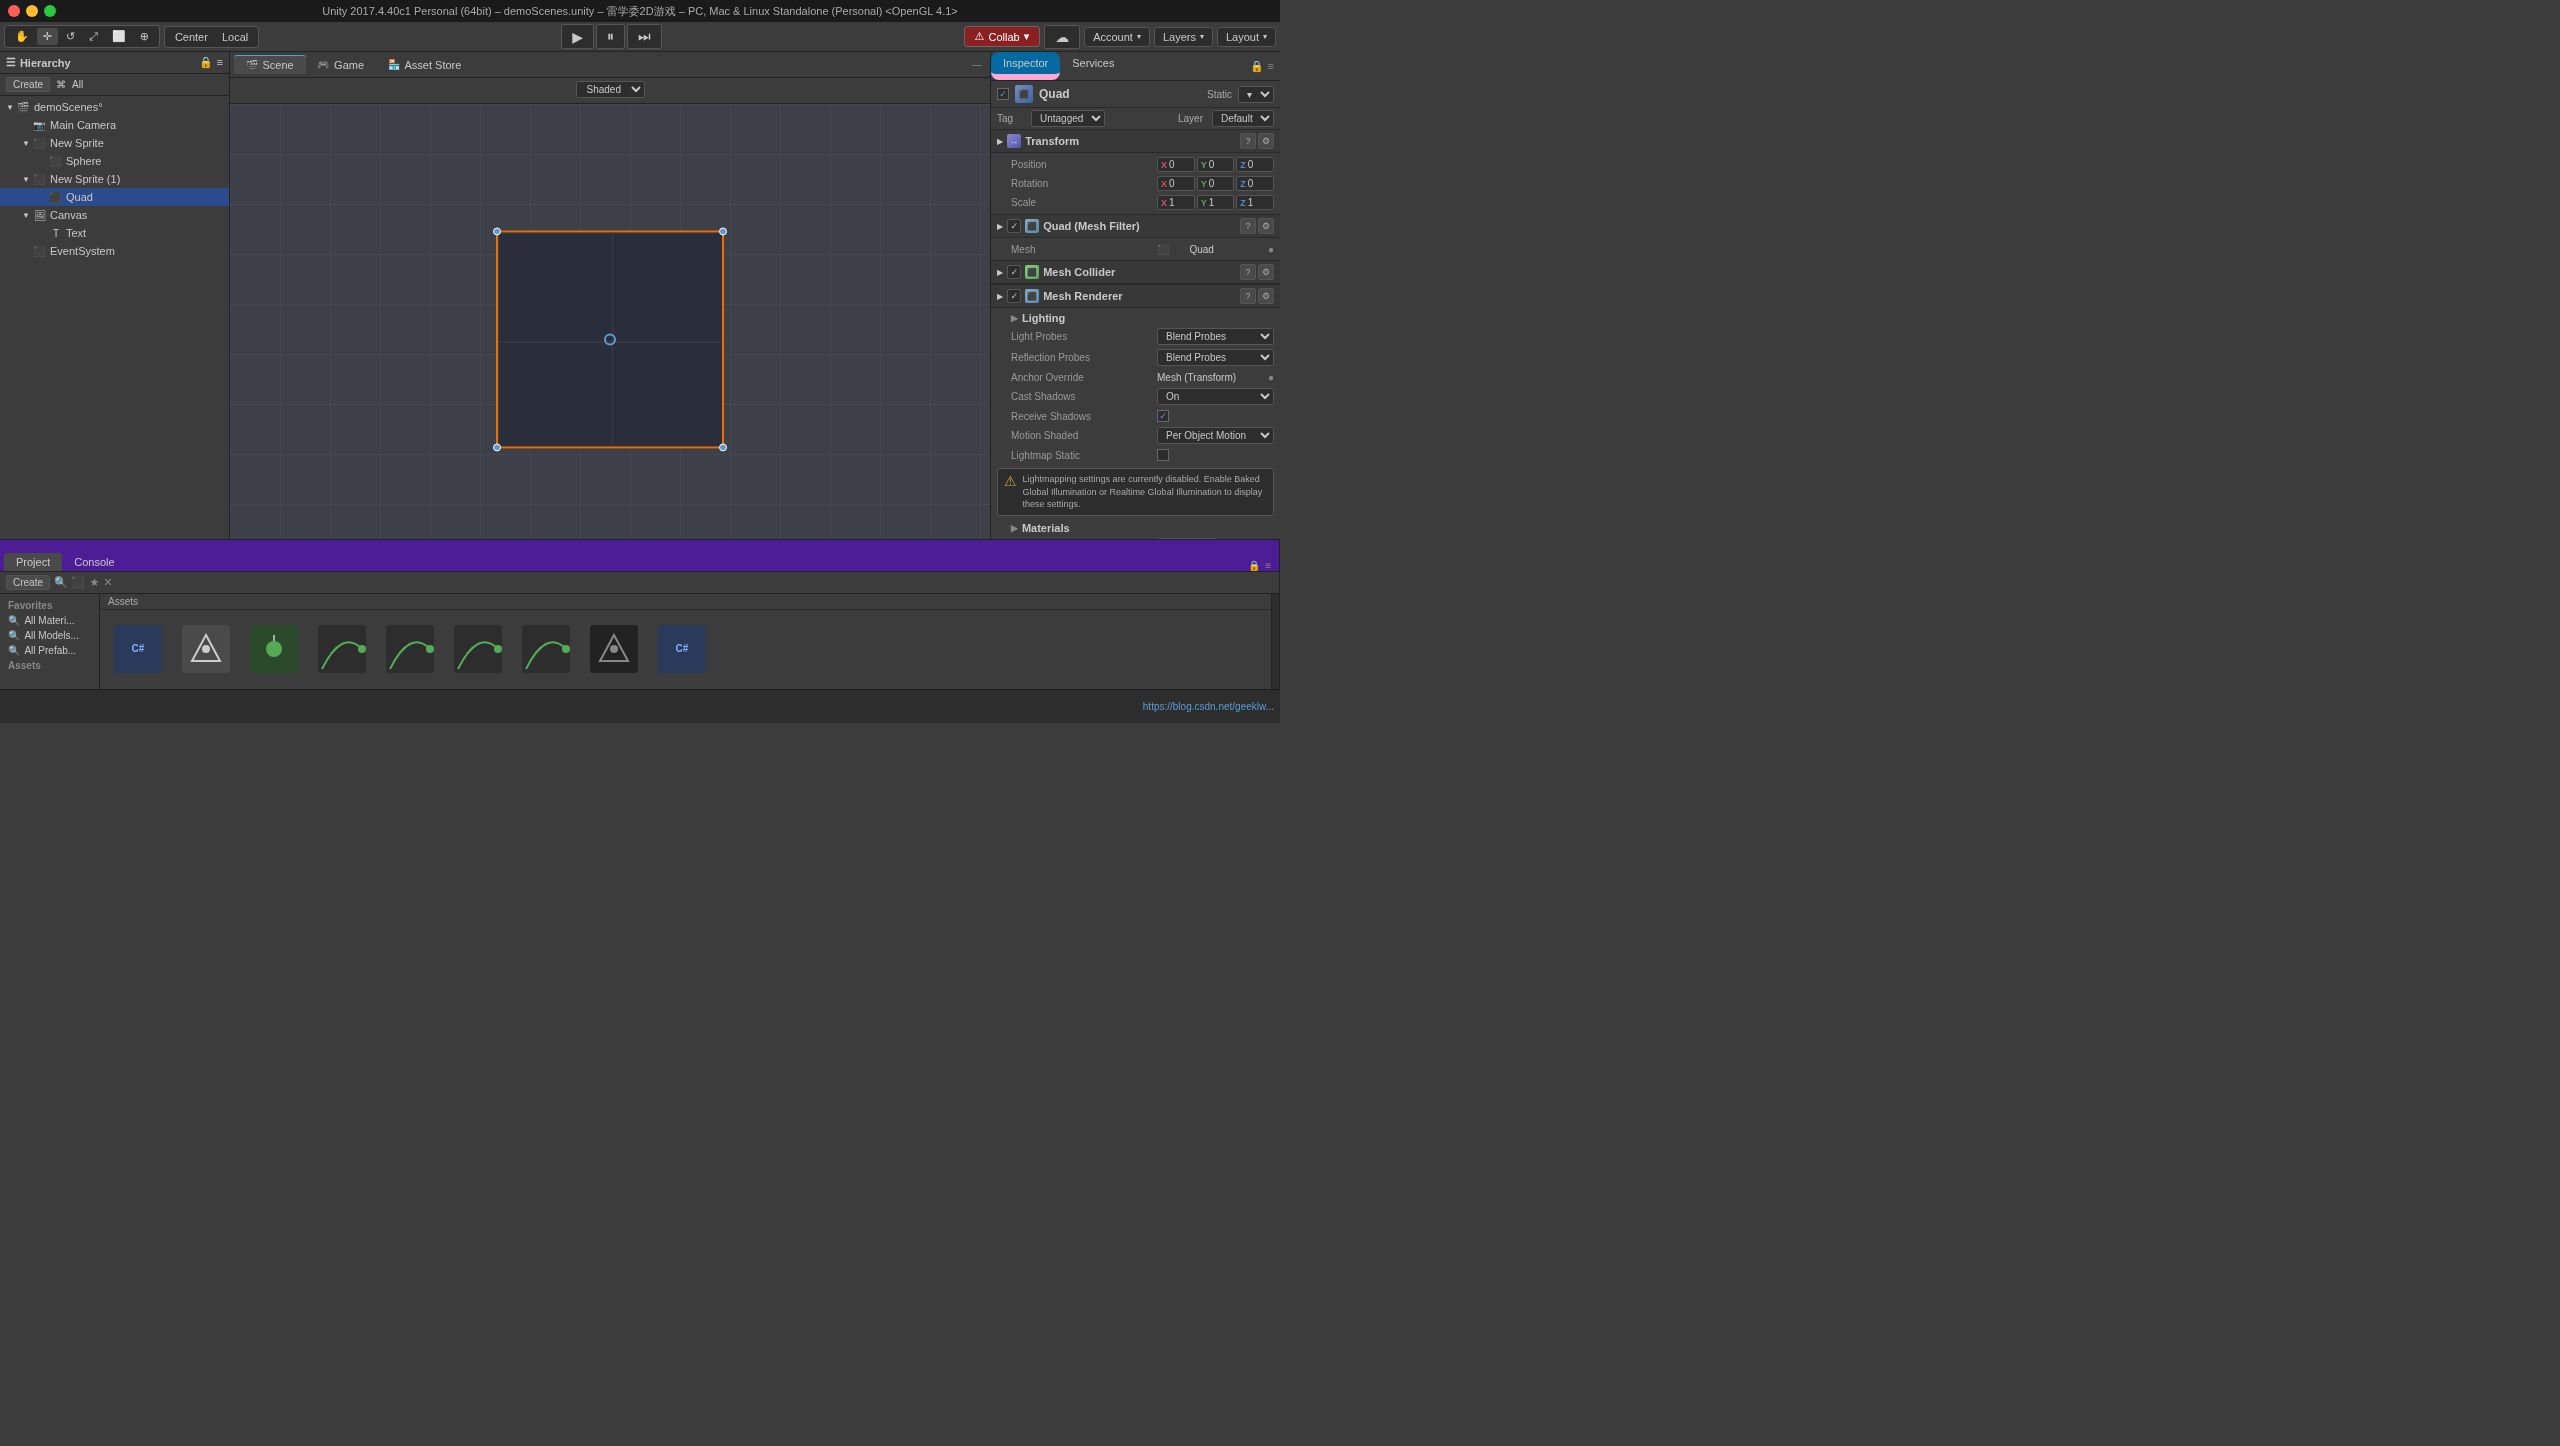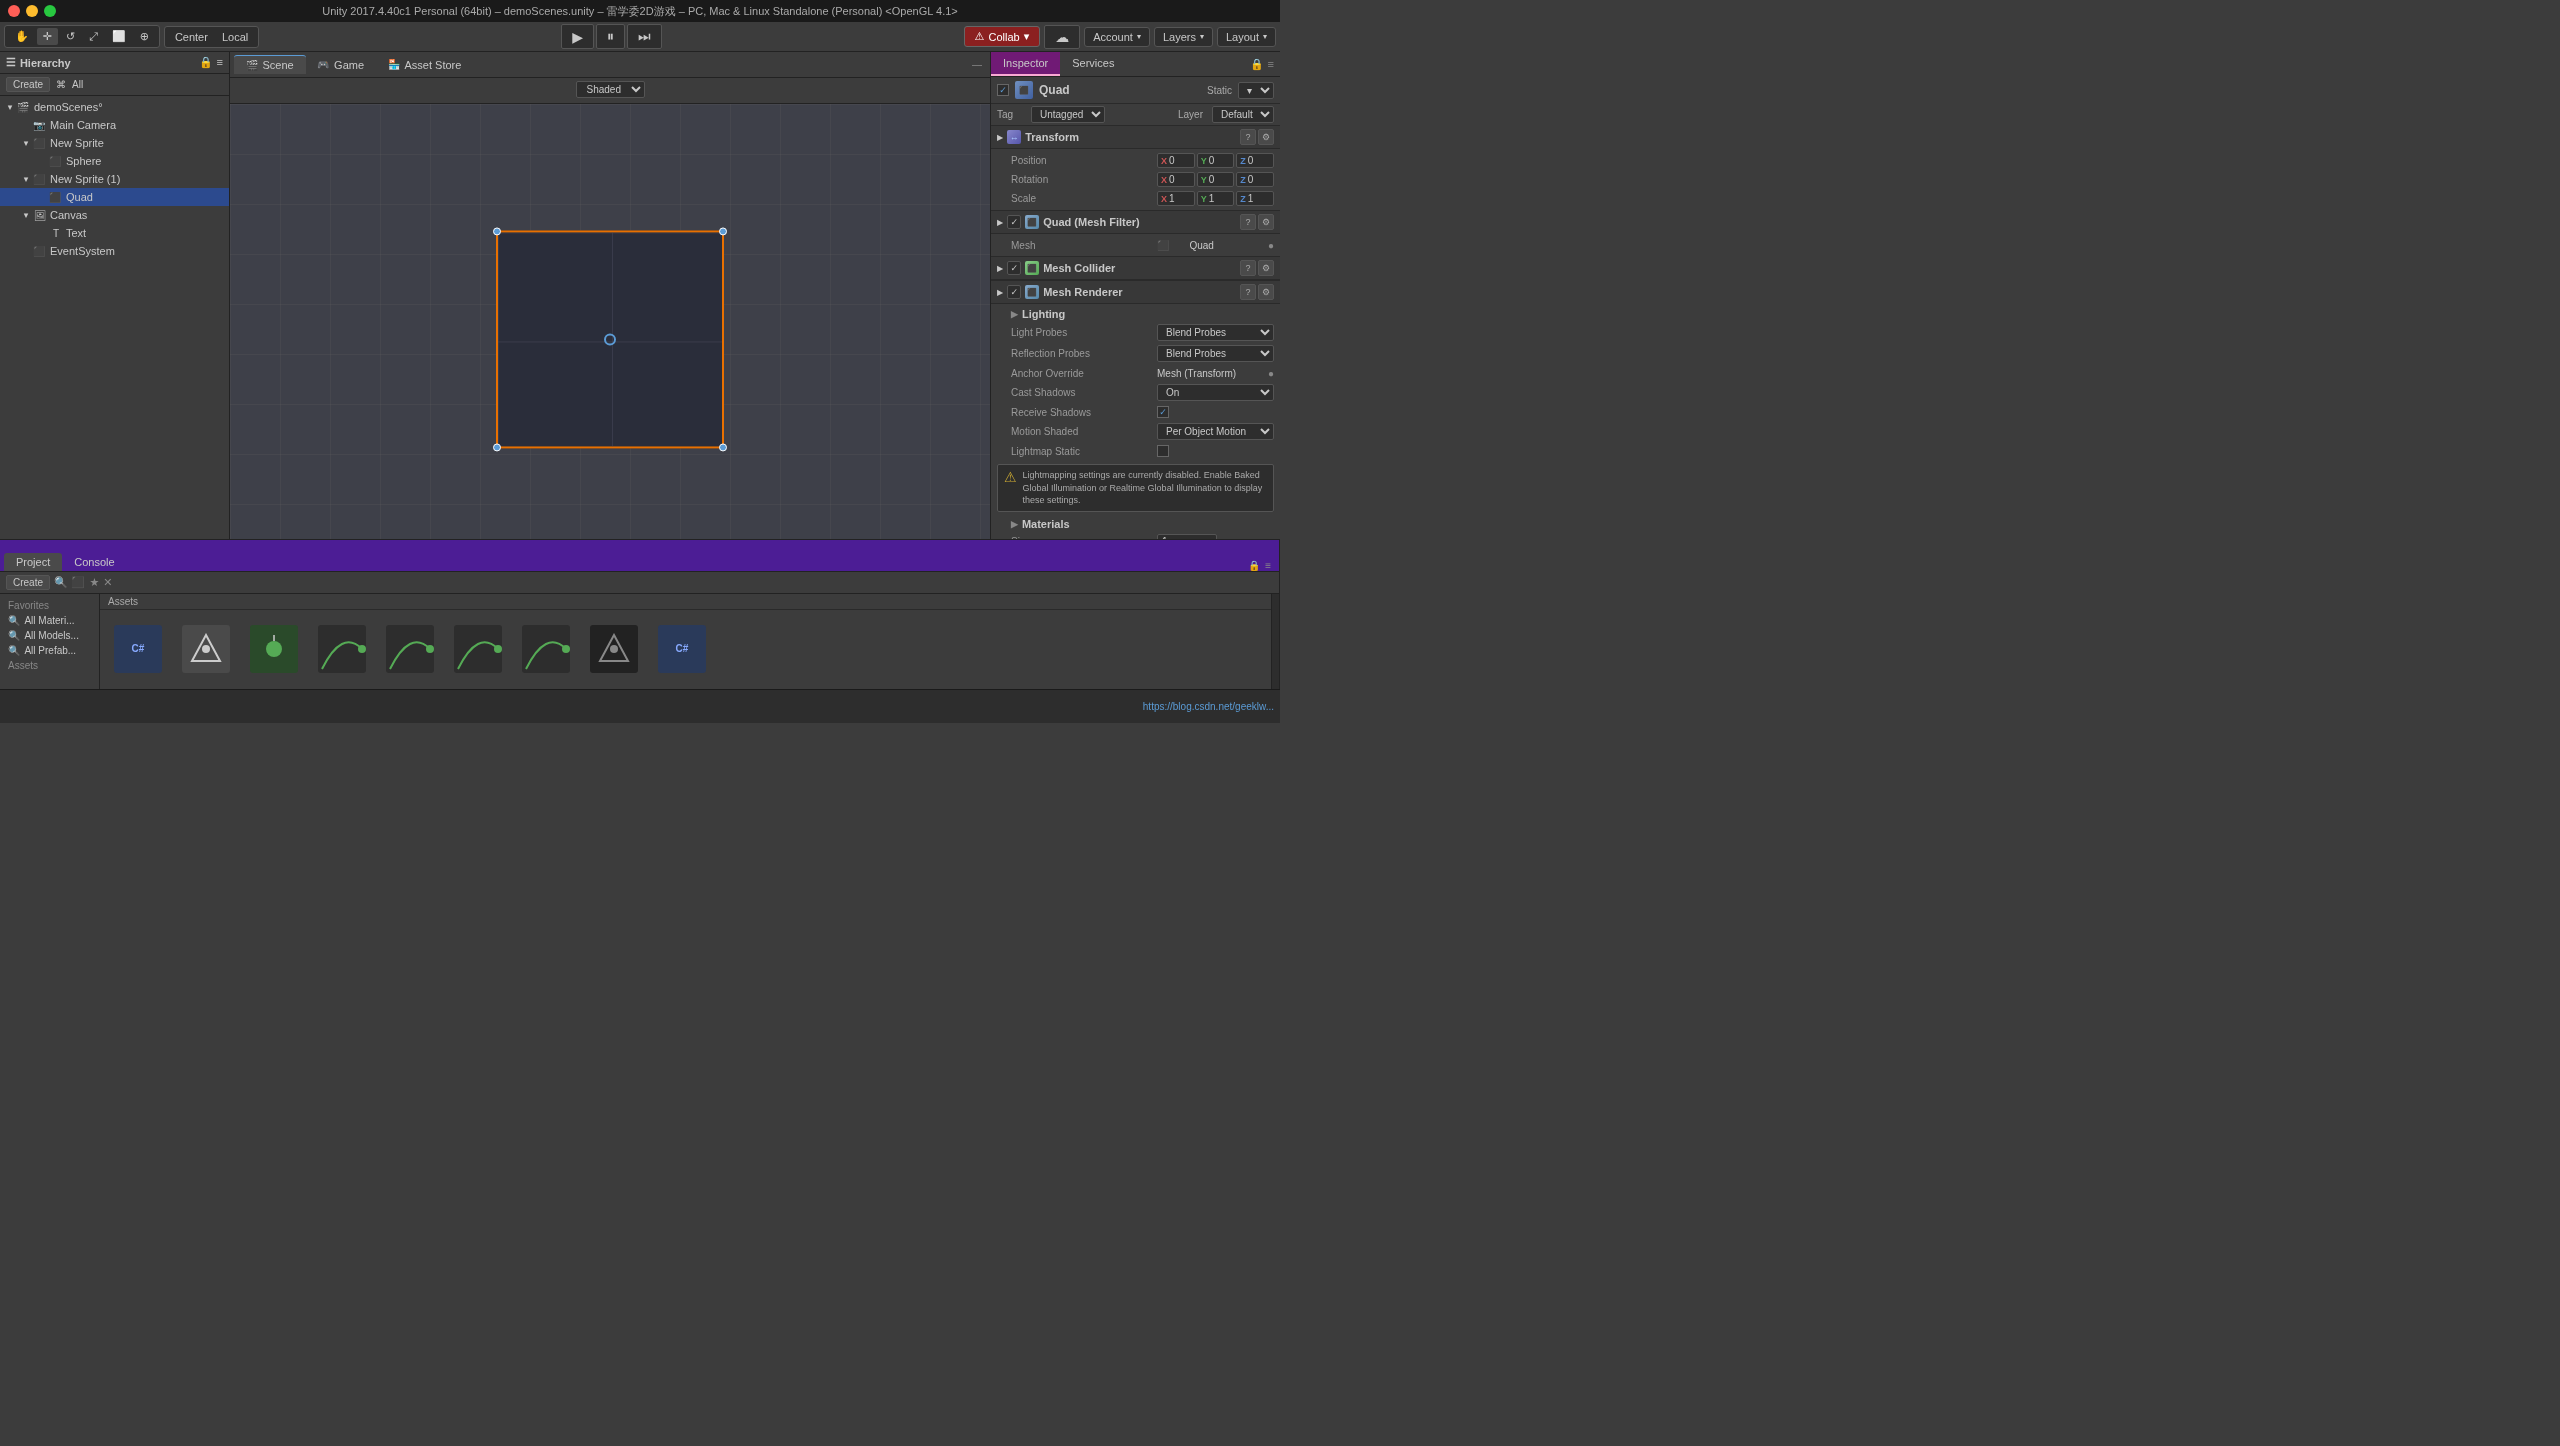--- a/index.html
+++ b/index.html
@@ -339,22 +339,23 @@
       display: flex;
       background: #3c3c3c;
       border-bottom: 1px solid #222;
     }
     .inspector-tab {
       padding: 5px 12px;
       cursor: pointer;
       font-size: 11px;
     }
     .inspector-tab.active {
-      background: #701a75;
-      border-bottom: 2px solid #f9a8d4;
+      background: #0369a1;
+      border-bottom: 6px solid #f9a8d4;
+      border-radius: 8px;
     }
     #inspector-content {
       flex: 1;
       overflow-y: auto;
       overflow-x: hidden;
     }
     #inspector-content::-webkit-scrollbar { width: 6px; }
     #inspector-content::-webkit-scrollbar-track { background: #2d2d2d; }
     #inspector-content::-webkit-scrollbar-thumb { background: #666; border-radius: 3px; }
 
@@ -609,21 +610,21 @@
       cursor: pointer;
       font-size: 10px;
       display: flex;
       align-items: center;
       gap: 4px;
     }
     .sidebar-section {
       padding: 2px 8px;
       font-size: 10px;
       color: #888;
-      font-weight: normal;
+      font-weight: bold;
     }
 
     .assets-area {
       flex: 1;
       display: flex;
       flex-direction: column;
       overflow: hidden;
     }
     .assets-path {
       padding: 2px 8px;

